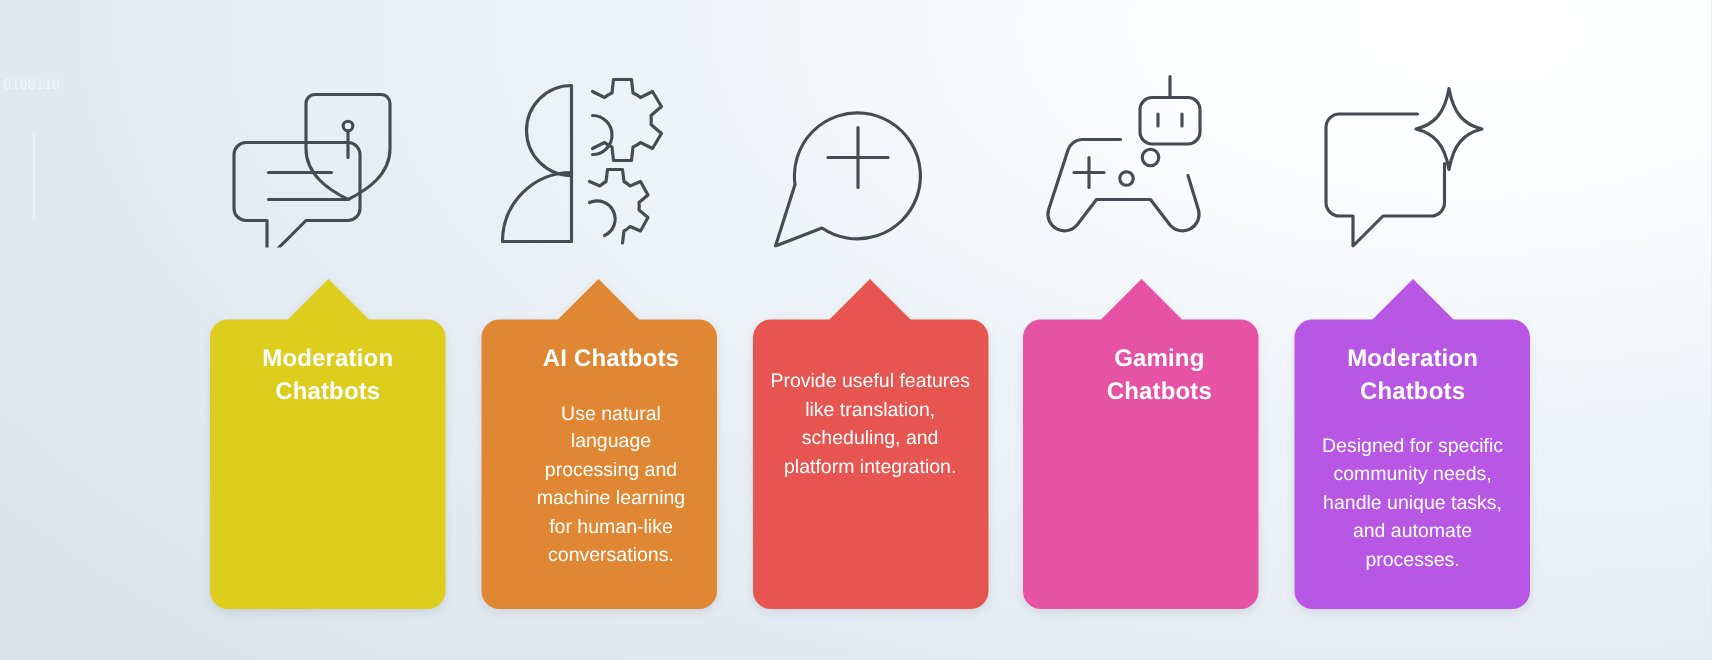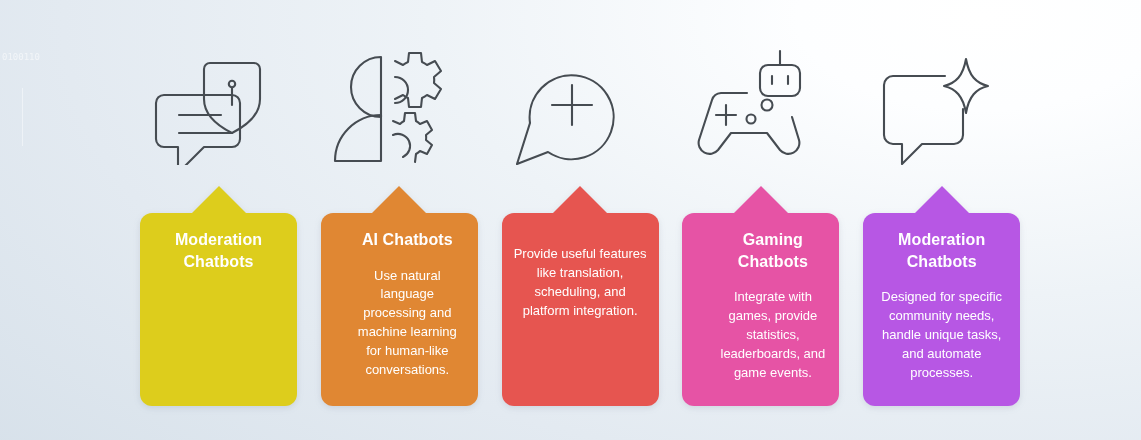--- a/index.html
+++ b/index.html
@@ -229,21 +229,20 @@
           <line x1="95" y1="2" x2="95" y2="16"></line>
           <line x1="87" y1="27" x2="87" y2="35"></line>
           <line x1="103" y1="27" x2="103" y2="35"></line>
         </svg>
       </div>
       <div class="card">
         <div class="notch" style="border-bottom-color: rgb(230, 83, 165);"></div>
         <div class="card-body" style="background: rgb(230, 83, 165); padding-left: 36px;">
           <div class="card-title">Gaming
 Chatbots</div>
-          <div class="card-desc">Integrate with games, provide statistics, leaderboards, and game events.</div>
         </div>
       </div>
     </div>
 
     <div class="column">
       <div class="icon-wrap">
         <svg viewBox="0 0 128 116" aria-hidden="true">
           <path d="M97 60 v26 a9 9 0 0 1 -9 9 h-32 l-20 20 v-20 h-9 a9 9 0 0 1 -9 -9 v-50 a9 9 0 0 1 9 -9 h52"></path>
           <path d="M100 10 c3 17 10 24 22 27 c-12 3 -19 10 -22 27 c-3 -17 -10 -24 -22 -27 c12 -3 19 -10 22 -27 z"></path>
         </svg>

